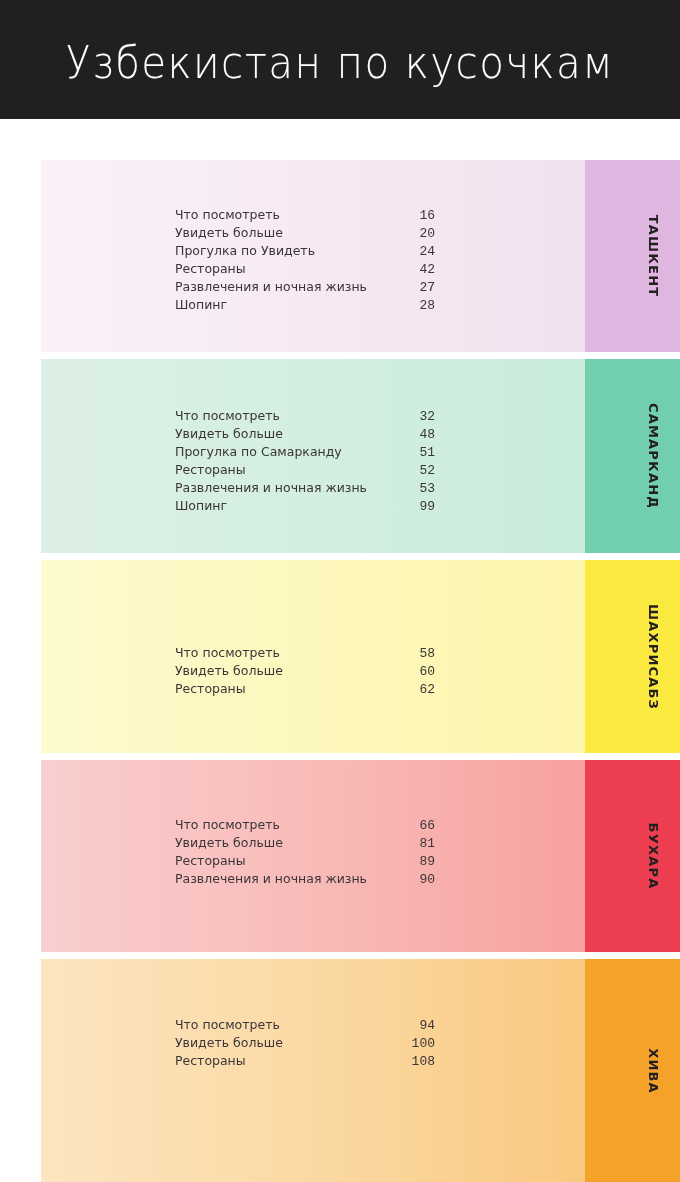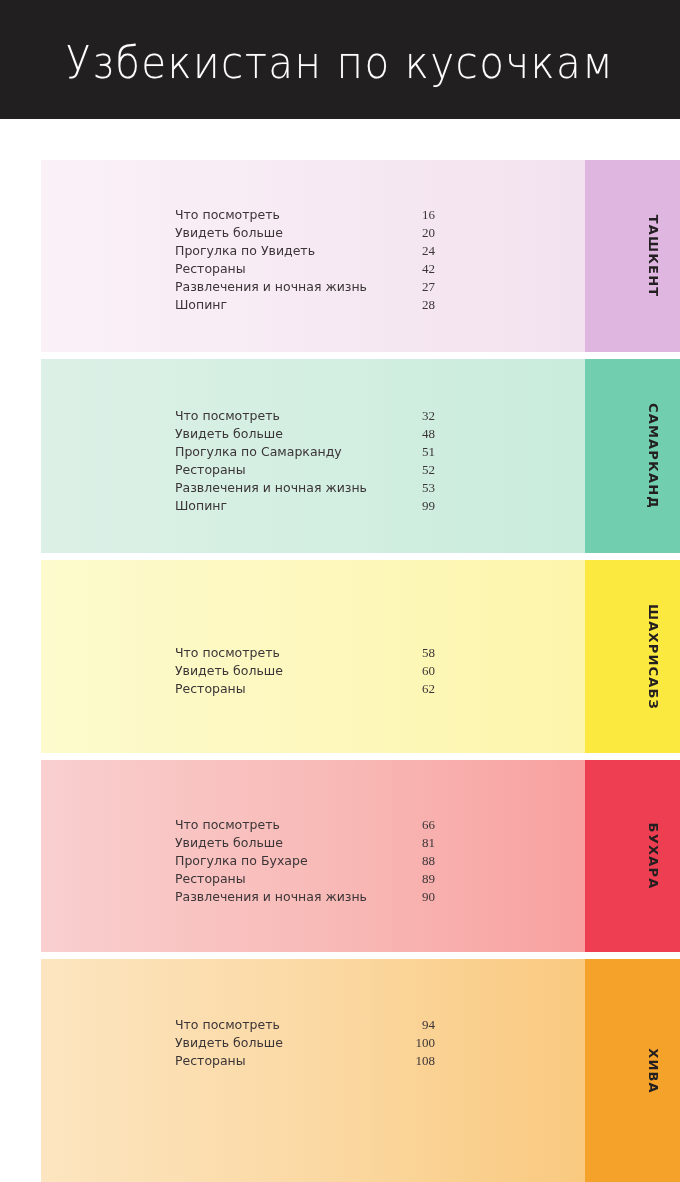--- a/index.html
+++ b/index.html
@@ -101,21 +101,21 @@
     height: 18px;
     line-height: 18px;
   }
   .toc-label {
     font-family: "DejaVu Sans", sans-serif;
     font-size: 12.5px;
     color: #3b3537;
     white-space: nowrap;
   }
   .toc-page {
-    font-family: Liberation Serif, serif;
+    font-family: Liberation Mono, monospace;
     font-size: 13px;
     color: #3b3537;
     text-align: right;
     min-width: 28px;
   }
 
   
   .sec-tashkent   .section-body { background: linear-gradient(to right, #faf1f7 0%, #f7eaf4 45%, #f2e2ef 100%); }
   .sec-tashkent   .section-tab  { background: #dfb6e0; }
 
@@ -235,24 +235,20 @@
       <div class="toc" style="top:56px;">
         <div class="toc-row">
           <span class="toc-label">Что посмотреть</span>
           <span class="toc-page">66</span>
         </div>
         <div class="toc-row">
           <span class="toc-label">Увидеть больше</span>
           <span class="toc-page">81</span>
         </div>
         <div class="toc-row">
-          <span class="toc-label">Прогулка по Бухаре</span>
-          <span class="toc-page">88</span>
-        </div>
-        <div class="toc-row">
           <span class="toc-label">Рестораны</span>
           <span class="toc-page">89</span>
         </div>
         <div class="toc-row">
           <span class="toc-label">Развлечения и ночная жизнь</span>
           <span class="toc-page">90</span>
         </div>
       </div>
     </div>
     <div class="section-tab">

